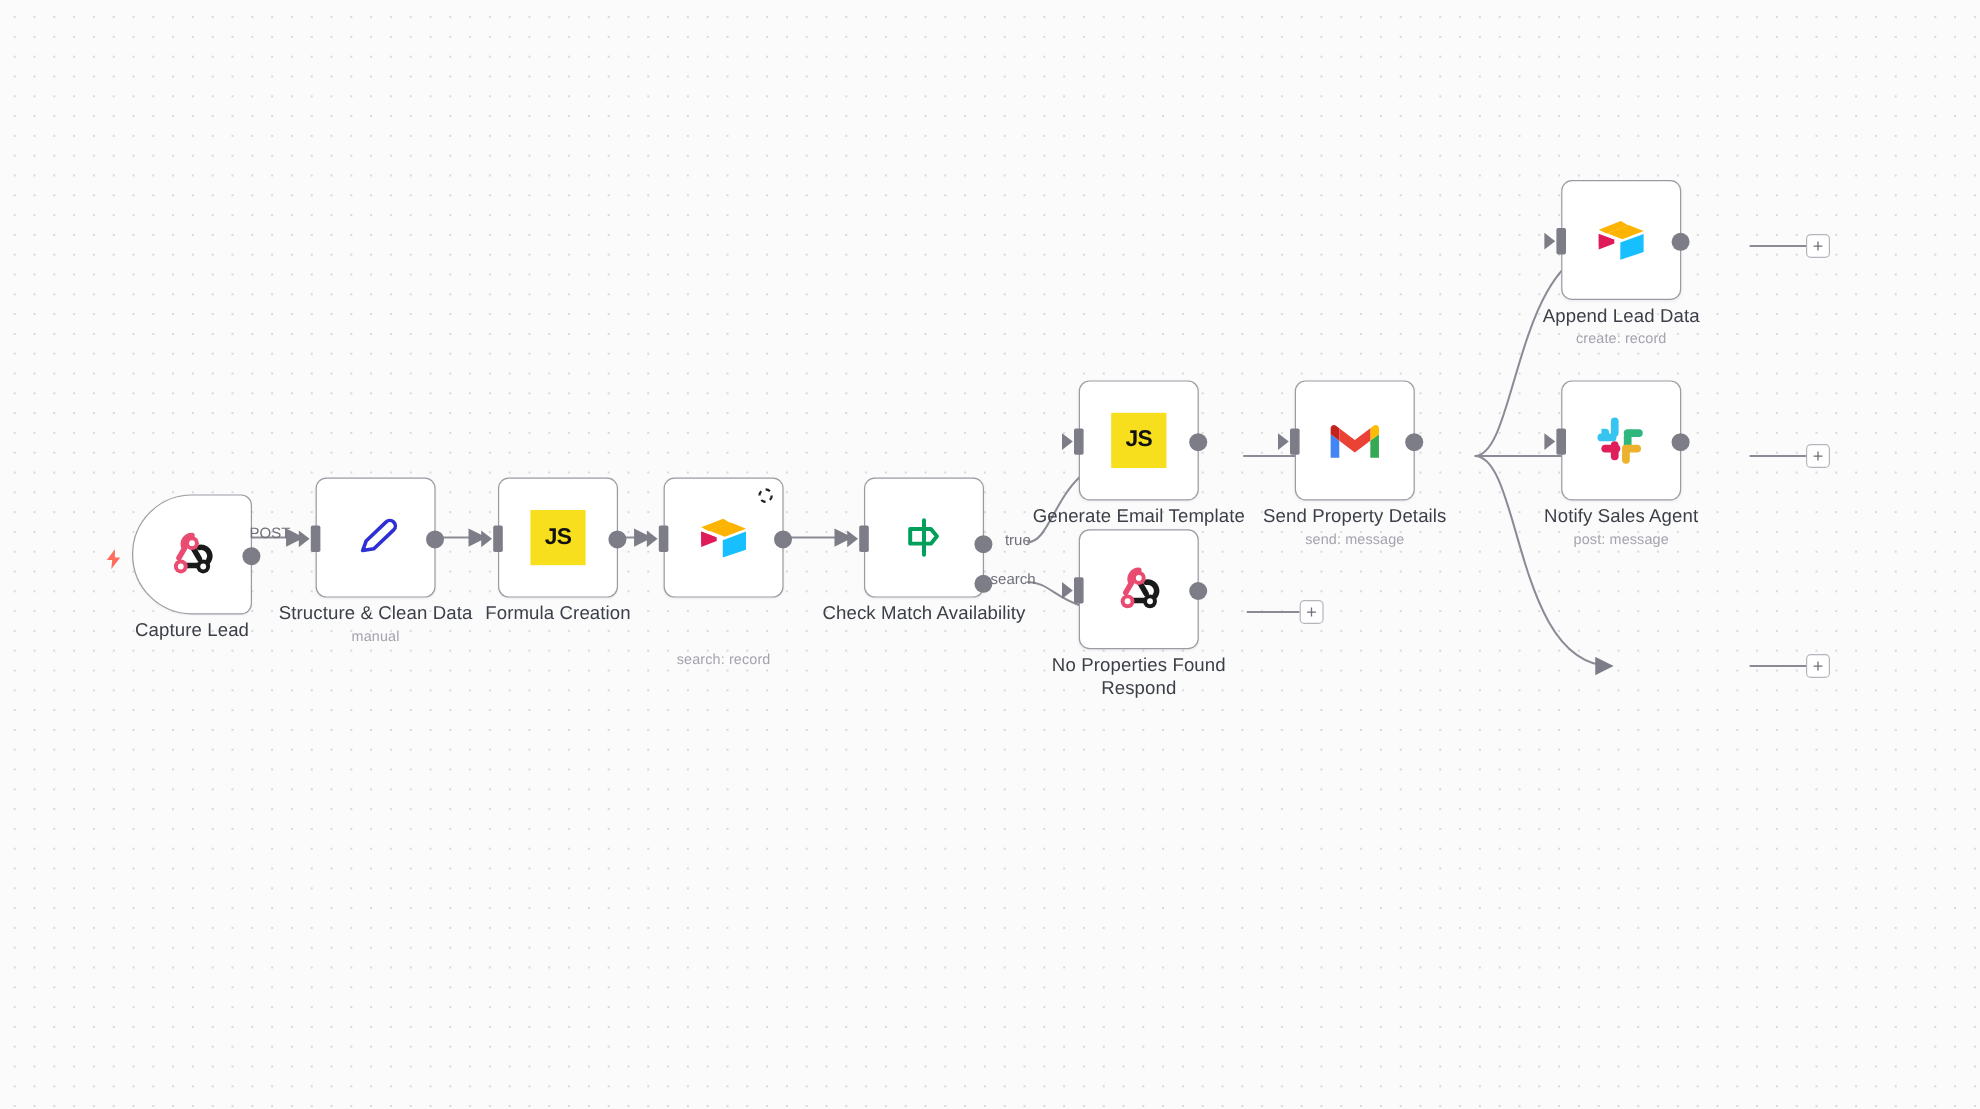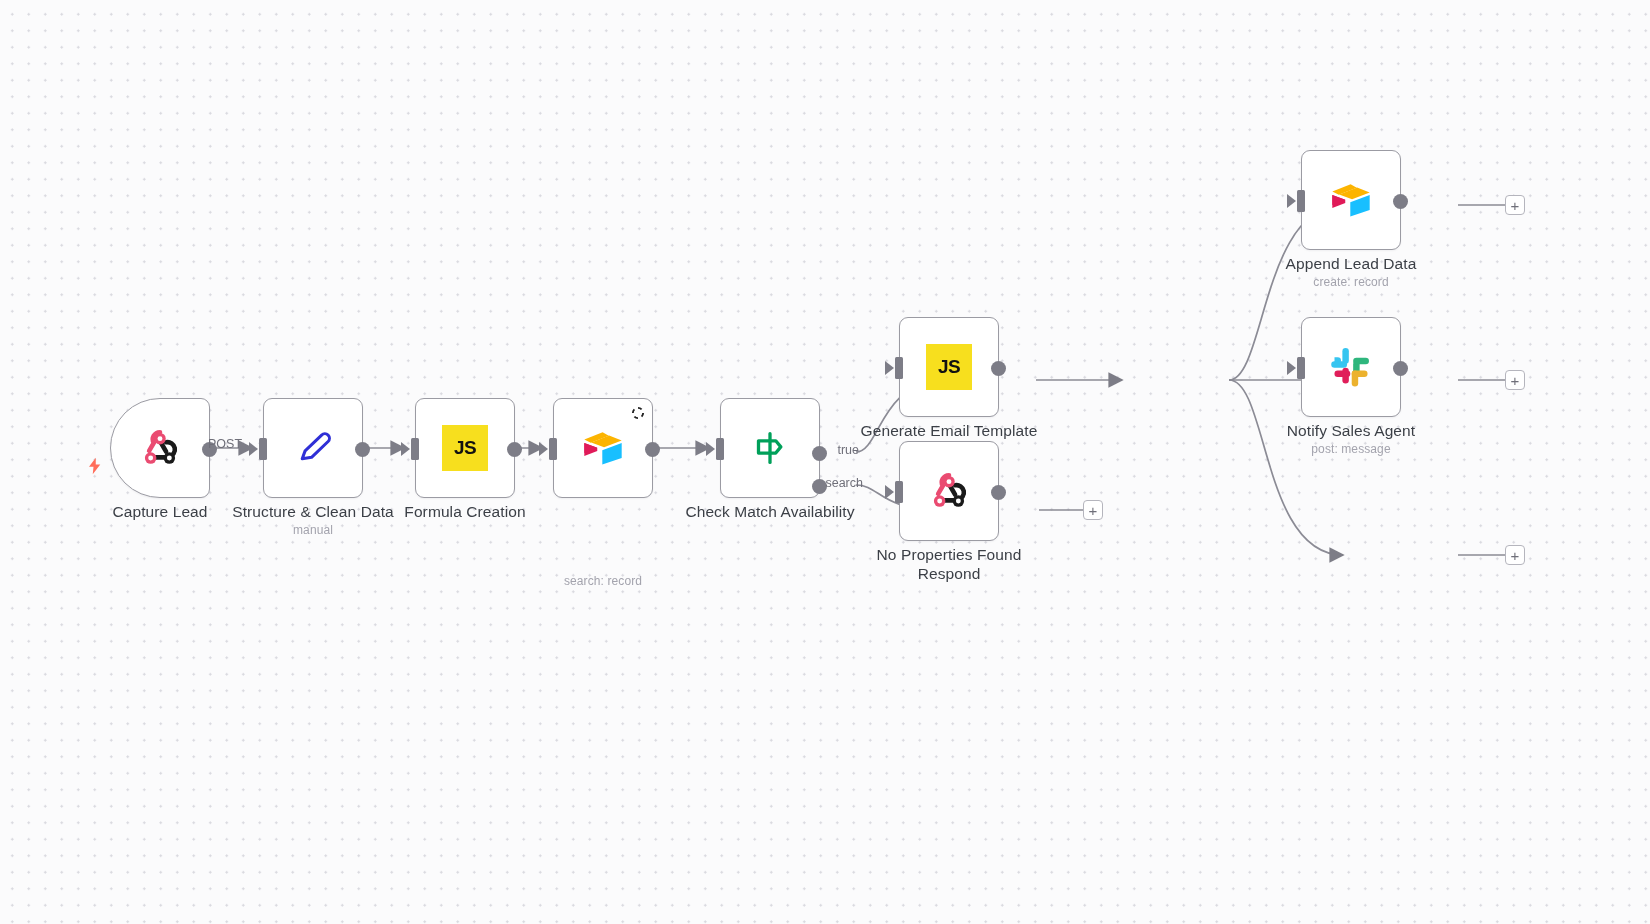--- a/index.html
+++ b/index.html
@@ -144,21 +144,21 @@
     <path d="M1039,510 L1083,510" stroke="#8b8b95" stroke-width="1.7" fill="none"></path>
     <path d="M1458,205 L1505,205" stroke="#8b8b95" stroke-width="1.7" fill="none"></path>
     <path d="M1458,380 L1505,380" stroke="#8b8b95" stroke-width="1.7" fill="none"></path>
     <path d="M1458,555 L1505,555" stroke="#8b8b95" stroke-width="1.7" fill="none"></path>
   </svg>
 
   <svg class="bolt" style="left:86px;top:455px;" viewBox="0 0 24 24">
     <path d="M13 1 L4 13 L10 13 L9 23 L19 10 L13 10 Z" fill="#ff6d5a"></path>
   </svg>
 
-  <div class="node trigger" style="left:110px;top:398px;justify-content:center;">
+  <div class="node trigger" style="left:110px;top:412px;justify-content:center;">
     <svg class="ico" viewBox="0 0 64 64">
       <path d="M32 10 a10 10 0 0 0 -8.7 15 l-6.4 11" stroke="#ea4b71" stroke-width="6.4" fill="none" stroke-linecap="round"></path>
       <path d="M24 45 h16" stroke="#1a1a1a" stroke-width="6.4" fill="none" stroke-linecap="round"></path>
       <path d="M40.5 24 a10 10 0 0 1 4 20" stroke="#1a1a1a" stroke-width="6.4" fill="none" stroke-linecap="round"></path>
       <path d="M33 24 l7.5 13" stroke="#1a1a1a" stroke-width="6.4" fill="none" stroke-linecap="round"></path>
       <circle cx="19" cy="46" r="8" fill="#ea4b71"></circle>
       <circle cx="19" cy="46" r="3.4" fill="#fff"></circle>
       <circle cx="45" cy="46" r="8" fill="#1a1a1a"></circle>
       <circle cx="45" cy="46" r="3.4" fill="#fff"></circle>
       <circle cx="32" cy="19" r="8" fill="#ea4b71"></circle>
@@ -197,21 +197,21 @@
     <svg class="spinner" style="right:7px;top:7px;" viewBox="0 0 24 24">
       <g stroke="#222" stroke-width="3.2" stroke-linecap="butt" fill="none">
         <path d="M12 3.2 A8.8 8.8 0 0 1 18.2 5.8"></path>
         <path d="M20.8 12 A8.8 8.8 0 0 1 18.2 18.2"></path>
         <path d="M12 20.8 A8.8 8.8 0 0 1 5.8 18.2"></path>
         <path d="M3.2 12 A8.8 8.8 0 0 1 5.8 5.8"></path>
       </g>
     </svg>
     <div class="port-in" style="left:-5px;top:39px;"></div>
     <div class="port-out" style="right:-8px;top:43px;"></div>
-    <div class="node-sub" style="top:143px;margin-top:32px;">search: record</div>
+    <div class="node-sub" style="top:143px;">search: record</div>
   </div>
 
   <div class="node" style="left:720px;top:398px;">
     <svg class="ico" viewBox="0 0 64 64">
       <path d="M32 12 L32 52" stroke="#00a05a" stroke-width="4.6" stroke-linecap="round"></path>
       <path d="M16 22 L40 22 L47 30.5 L40 39 L16 39 Z" fill="none" stroke="#00a05a" stroke-width="4.6" stroke-linejoin="round"></path>
     </svg>
     <div class="port-in" style="left:-5px;top:39px;"></div>
     <div class="port-out" style="right:-8px;top:47px;"></div>
     <div class="port-out" style="right:-8px;top:80px;"></div>
@@ -240,20 +240,34 @@
       <circle cx="32" cy="19" r="8" fill="#ea4b71"></circle>
       <circle cx="32" cy="19" r="3.4" fill="#fff"></circle>
     </svg>
     <div class="port-in" style="left:-5px;top:39px;"></div>
     <div class="port-out" style="right:-8px;top:43px;"></div>
     <div class="node-label">No Properties Found
 Respond</div>
   </div>
   <div class="plus-btn" style="left:1083px;top:500px;">+</div>
 
+  <div class="node" style="left:1079px;top:317px;">
+    <svg class="ico" viewBox="0 0 64 48">
+      <path d="M4 13 L4 44 L14 44 L14 22 L32 34.5 L50 22 L50 44 L60 44 L60 13 L32 32 Z" fill="#fff"></path>
+      <path d="M4 44 L4 17 L14 24.5 L14 44 Z" fill="#4285f4"></path>
+      <path d="M50 44 L50 24.5 L60 17 L60 44 Z" fill="#34a853"></path>
+      <path d="M4 17 L4 10 C4 6.6 7.6 5 10.3 7 L14 9.8 L14 24.5 Z" fill="#c5221f"></path>
+      <path d="M60 17 L60 10 C60 6.6 56.4 5 53.7 7 L50 9.8 L50 24.5 Z" fill="#fbbc04"></path>
+      <path d="M14 9.8 L32 23.5 L50 9.8 L50 24.5 L32 38 L14 24.5 Z" fill="#ea4335"></path>
+    </svg>
+    <div class="port-in" style="left:-5px;top:39px;"></div>
+    <div class="port-out" style="right:-8px;top:43px;"></div>
+    <div class="node-label">Send Property Details</div>
+    <div class="node-sub" style="top:124px;">send: message</div>
+  </div>
 
   <div class="node" style="left:1301px;top:150px;">
     <svg class="ico" viewBox="0 0 64 52">
       <path d="M31.5 4 L6 14 L15 18.6 L40 9 Z" fill="#fcb400"></path>
       <path d="M40.5 8.6 L58 15.6 L33.5 25 L15.6 18.2 Z" fill="#fcb400"></path>
       <path d="M6 19 L6 37 L24 30 L24 25.8 Z" fill="#e01a59"></path>
       <path d="M6 19 L24 25.8 L6 33 Z" fill="#e01a59"></path>
       <path d="M31 29 L58 19 L58 40 L31 49 Z" fill="#18bfff"></path>
     </svg>
     <div class="port-in" style="left:-5px;top:39px;"></div>

